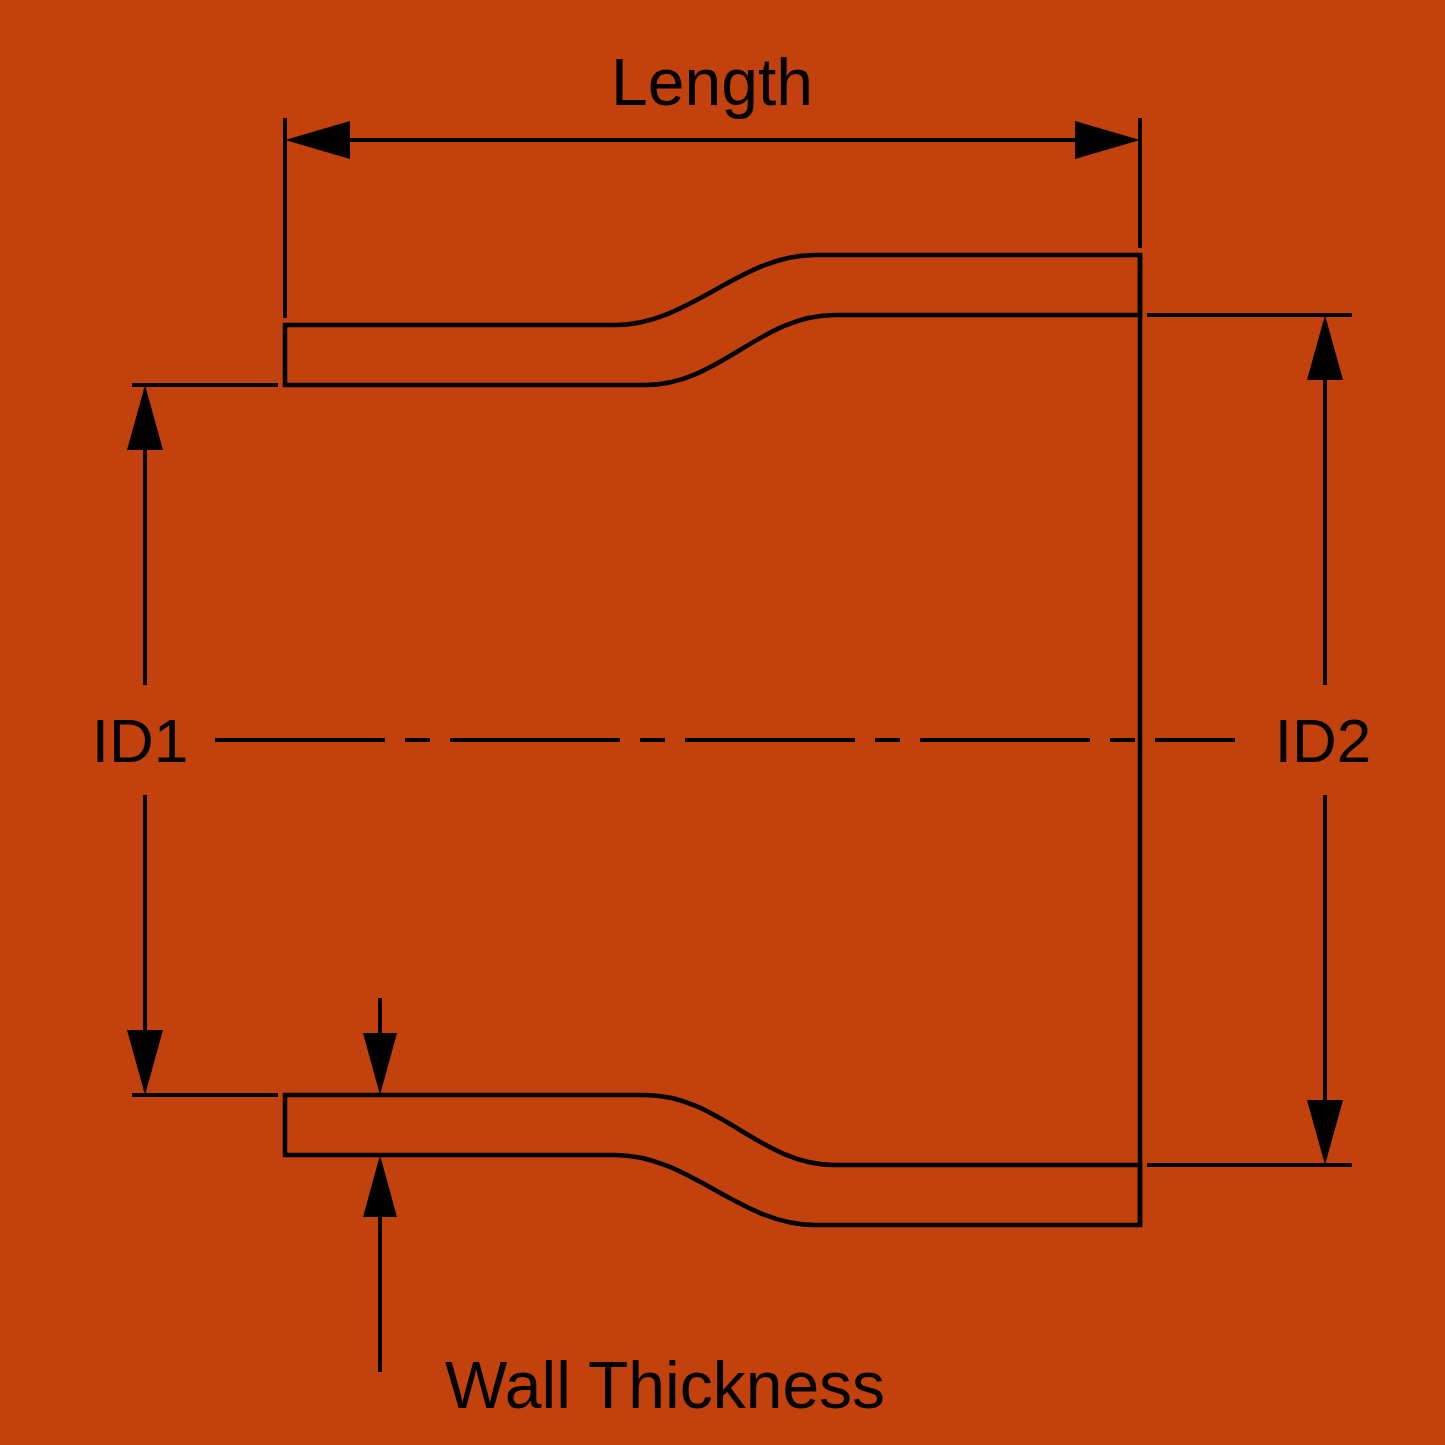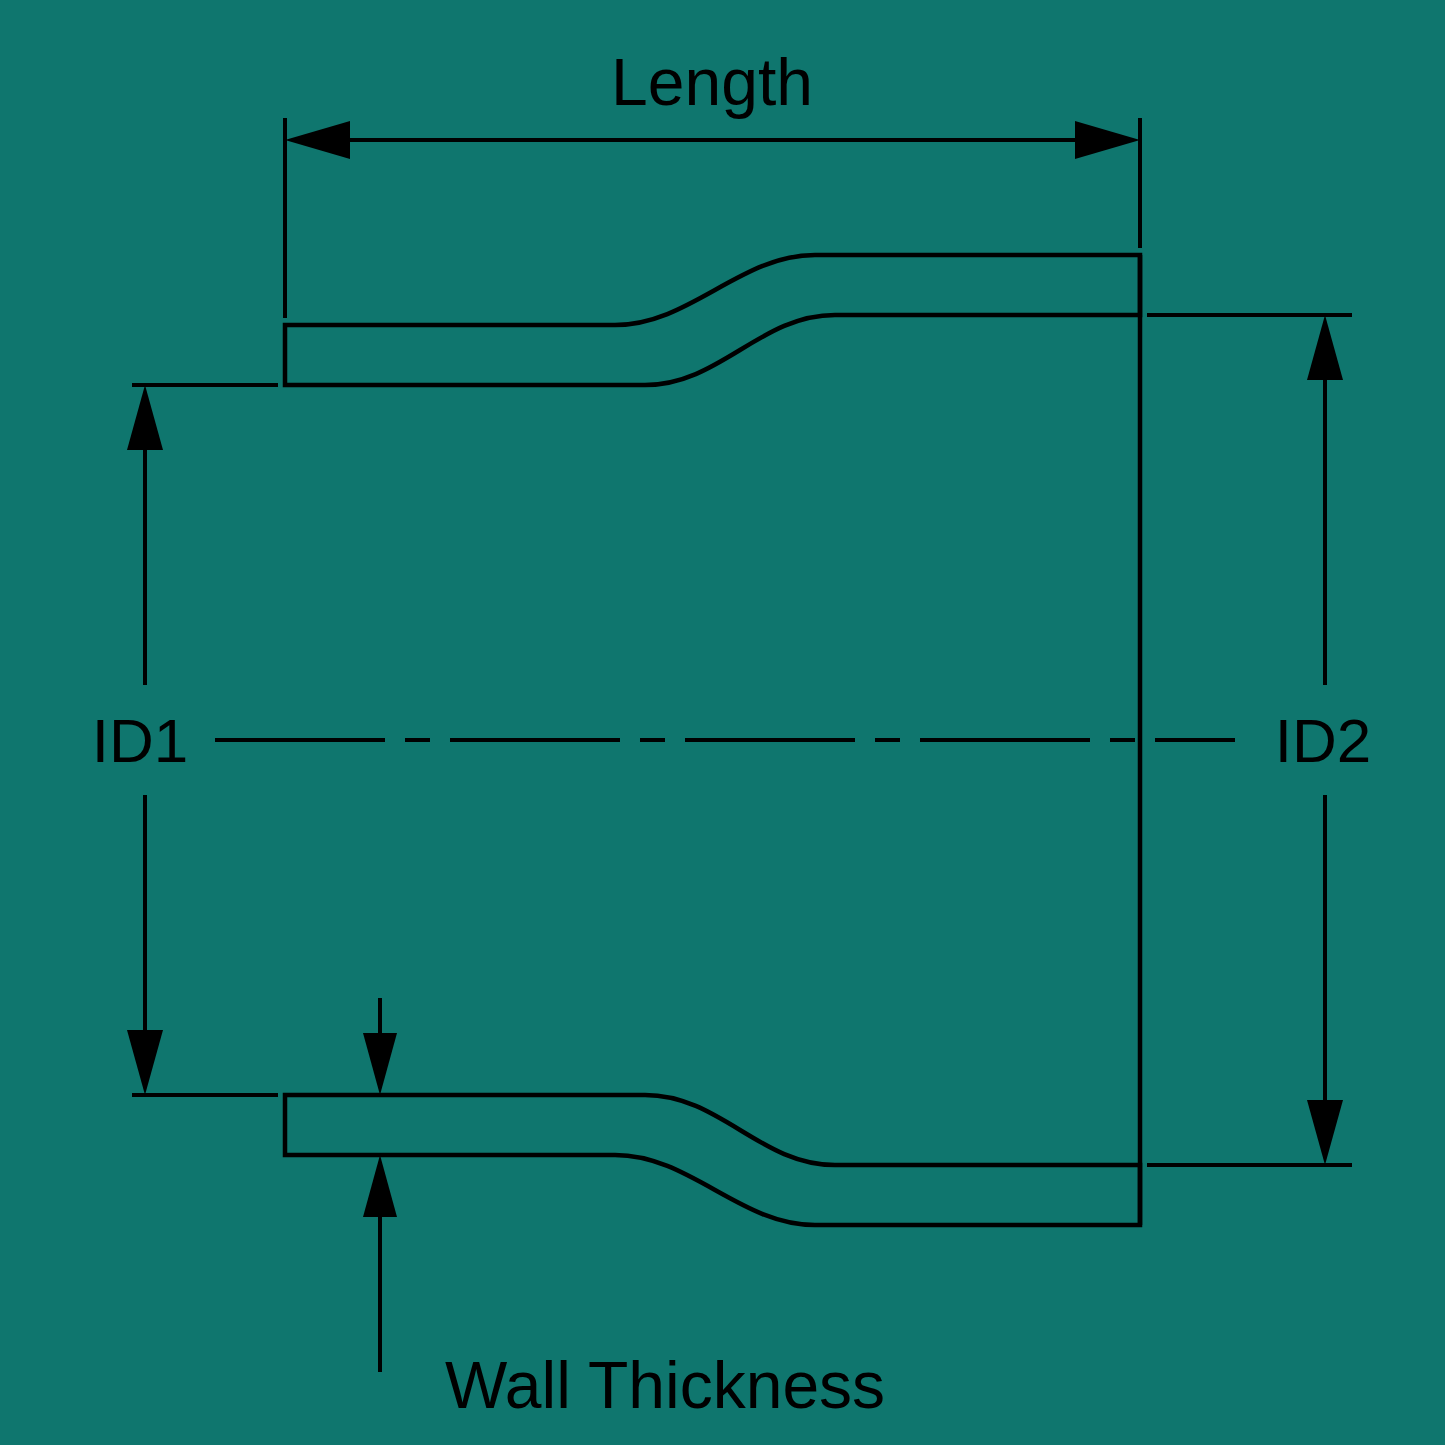--- a/index.html
+++ b/index.html
@@ -3,21 +3,21 @@
 <meta charset="utf-8">
 <style>
   html, body {
     margin: 0;
     padding: 0;
     background: #ffffff;
   }
   .canvas-wrap {
     width: 1445px;
     height: 1445px;
-    background: #0f766e;
+    background: #c2410c;
     position: relative;
   }
   svg text {
     font-family: "Liberation Sans", sans-serif;
     fill: #000000;
   }
   .dim-label {
     font-size: 66px;
   }
   .id-label {

